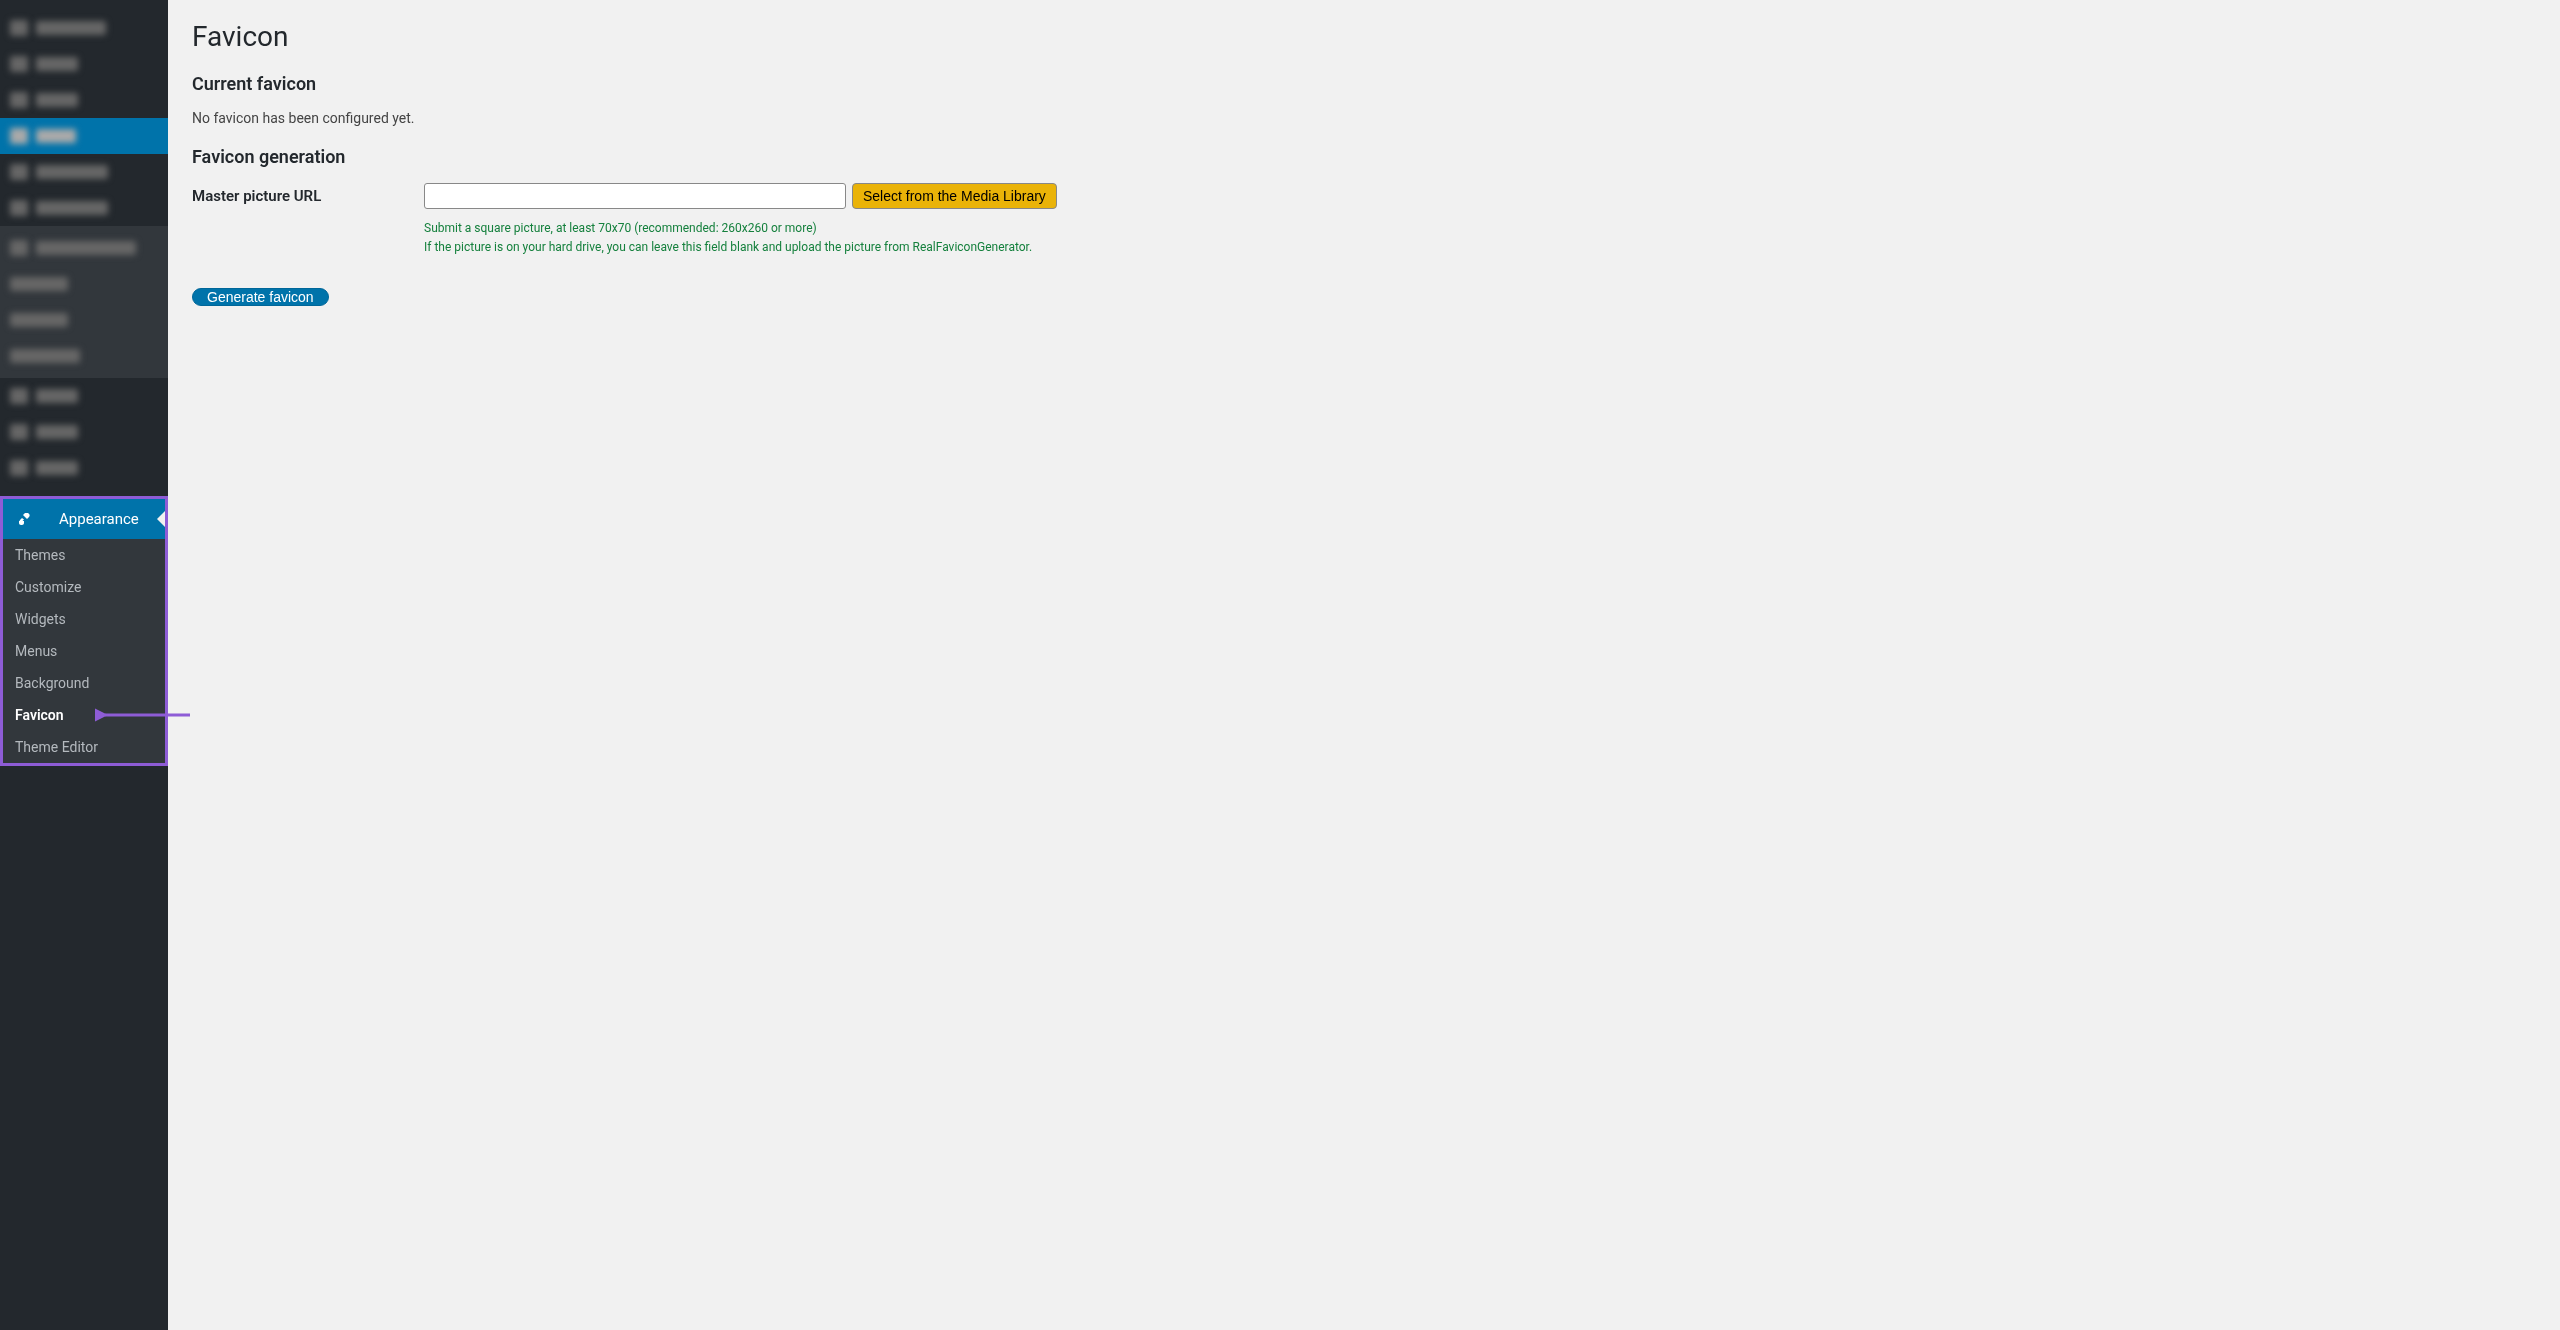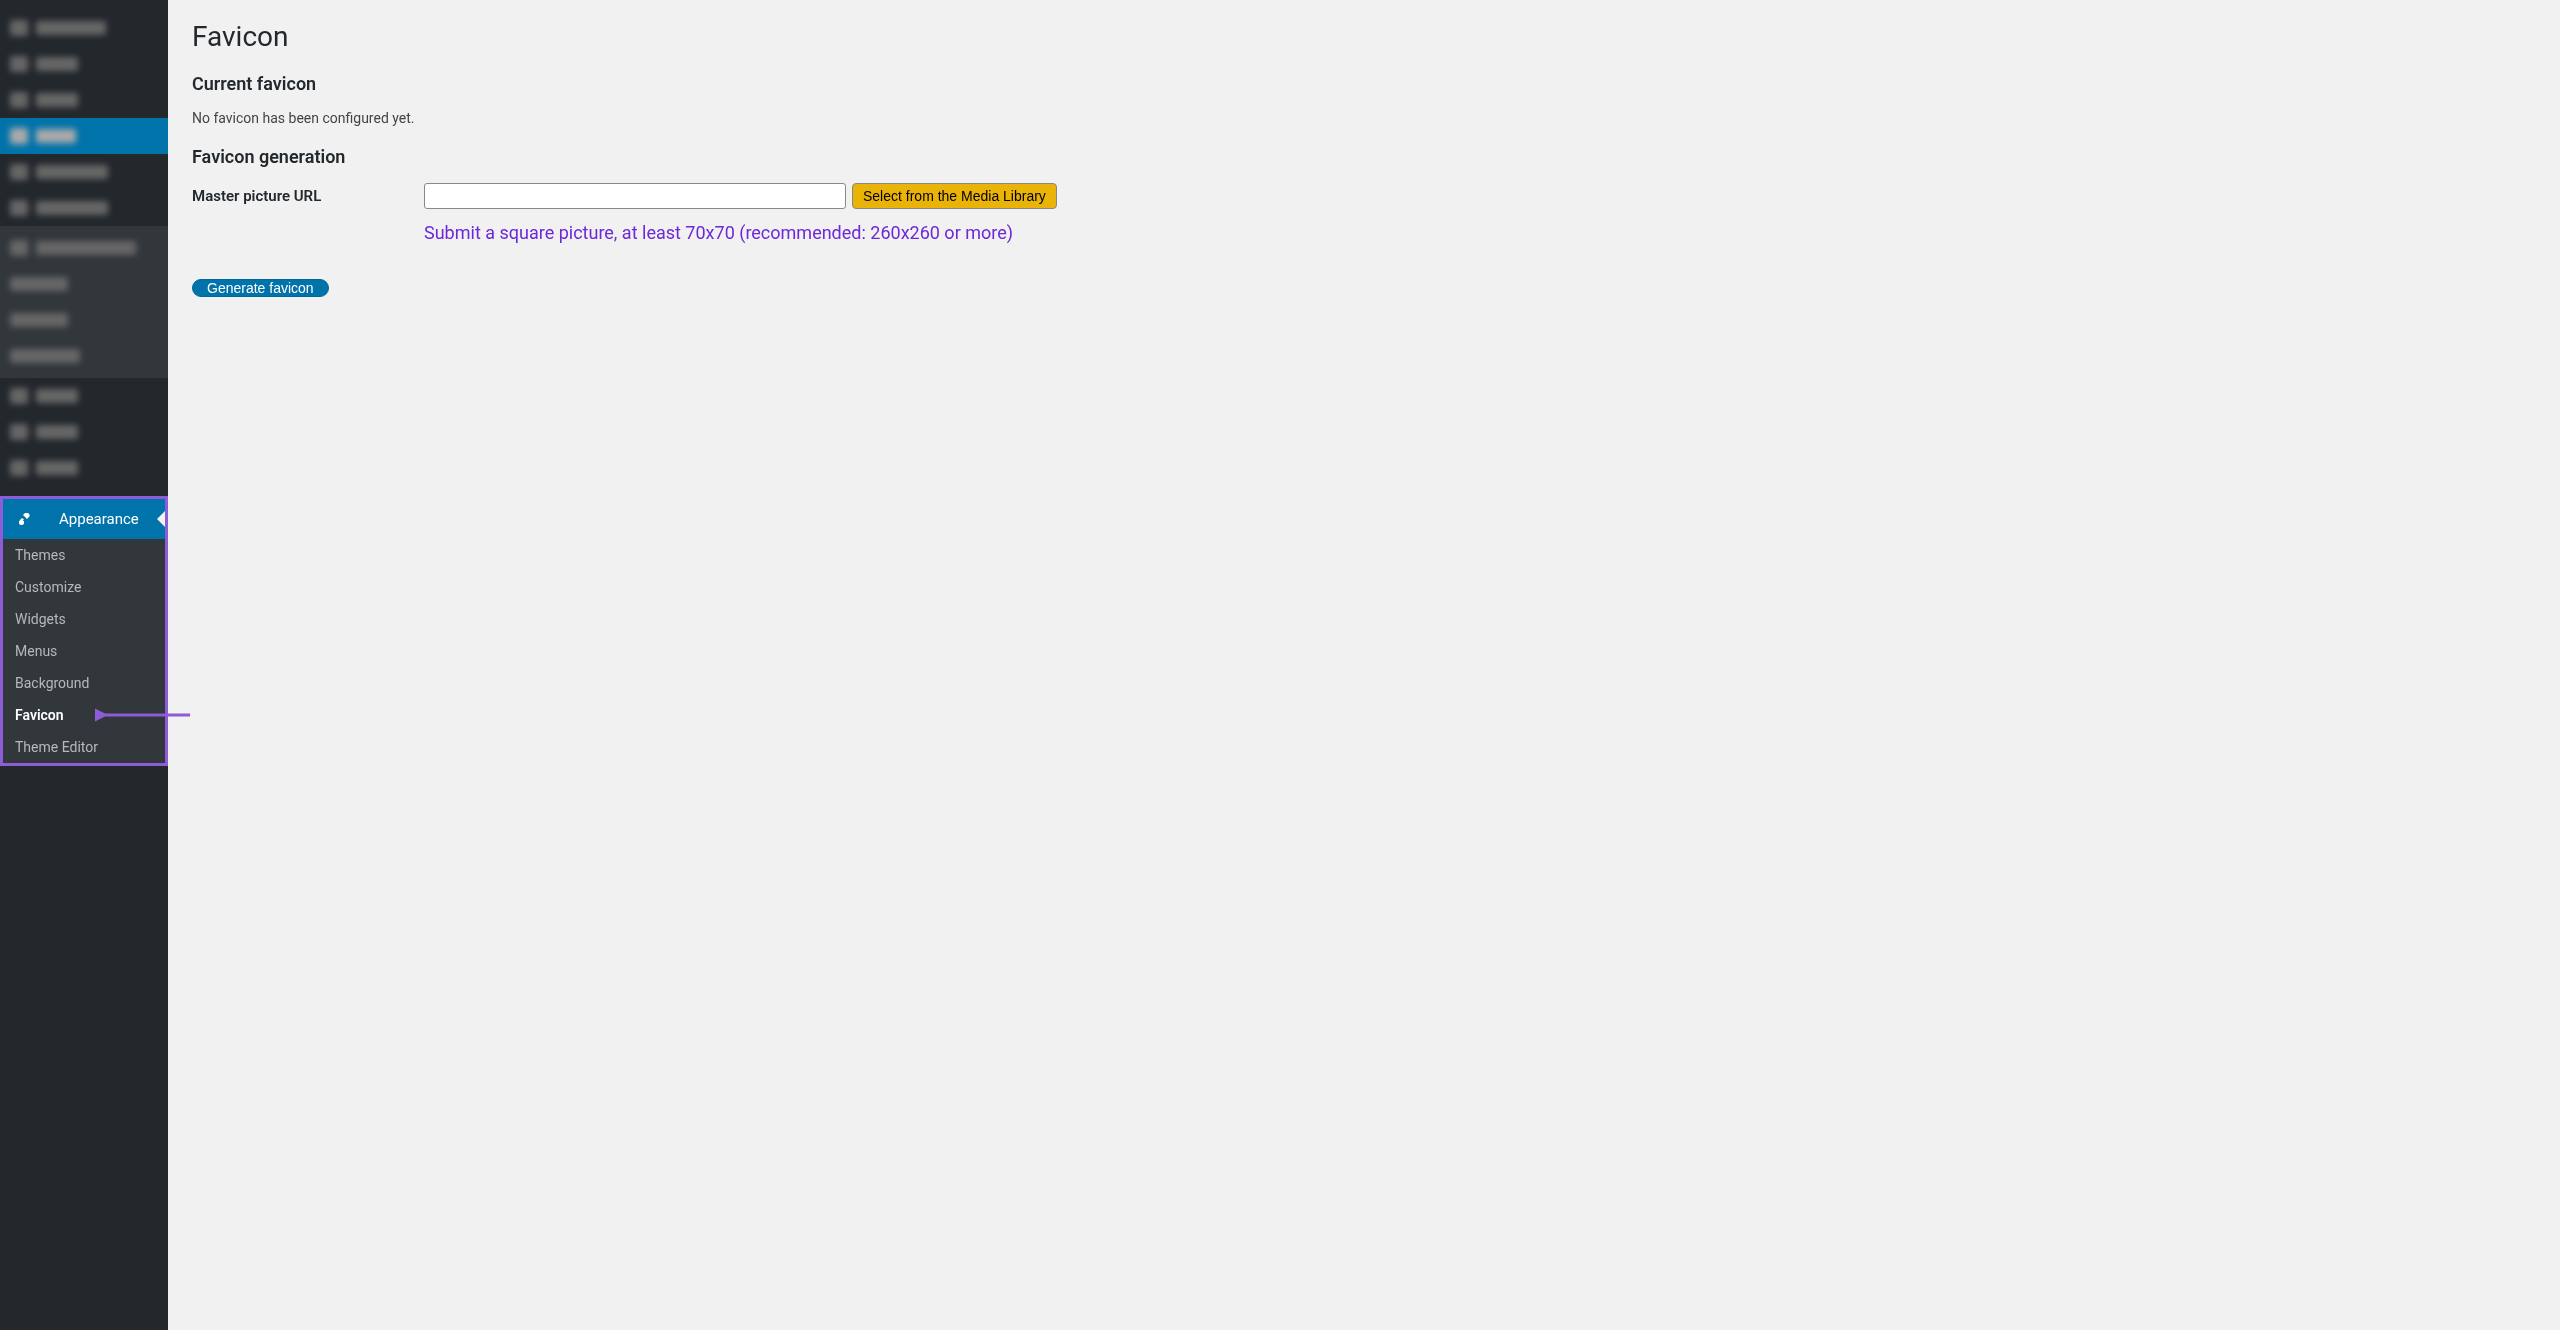--- a/index.html
+++ b/index.html
@@ -162,22 +162,22 @@
     .media-button {
       padding: 3px 10px;
       border: 1px solid #888;
       border-radius: 4px;
       background: #eab308;
       font-size: 14px;
       cursor: pointer;
       color: #000;
     }
     .help-text {
-      font-size: 18px;
-      color: #6d28d9;
+      font-size: 12px;
+      color: #15803d;
       line-height: 1.6;
     }
     .primary-button {
       background: #0073aa;
       color: #fff;
       border: 1px solid #006799;
       border-radius: 16px;
       padding: 0 14px;
       font-size: 14px;
       cursor: pointer;
@@ -284,17 +284,18 @@
   <h3>Favicon generation</h3>
   
   <div class="form-row">
     <div class="form-label">Master picture URL</div>
     <div class="form-field">
       <div class="input-row">
         <input type="text" style="">
         <button class="media-button">Select from the Media Library</button>
       </div>
       <div class="help-text">Submit a square picture, at least 70x70 (recommended: 260x260 or more)</div>
+      <div class="help-text">If the picture is on your hard drive, you can leave this field blank and upload the picture from RealFaviconGenerator.</div>
     </div>
   </div>
   
   <button class="primary-button">Generate favicon</button>
 </div>
 
 </body></html>

